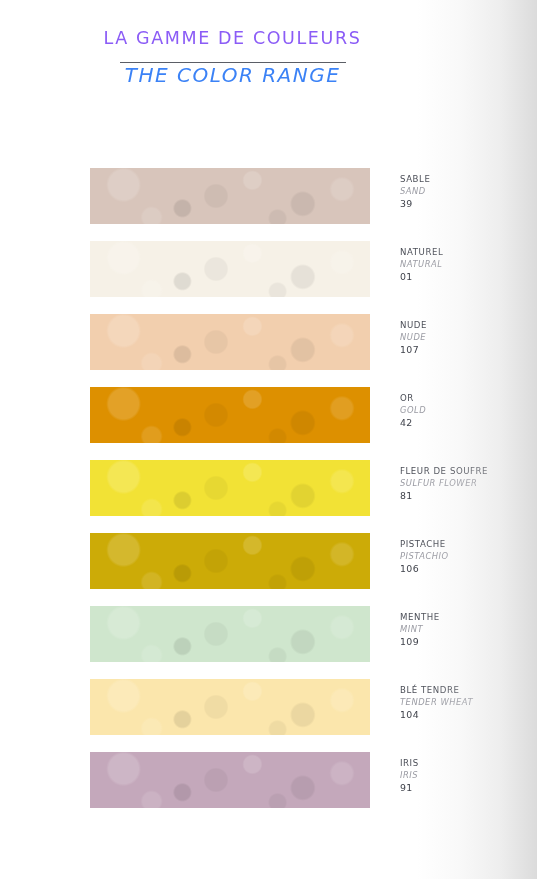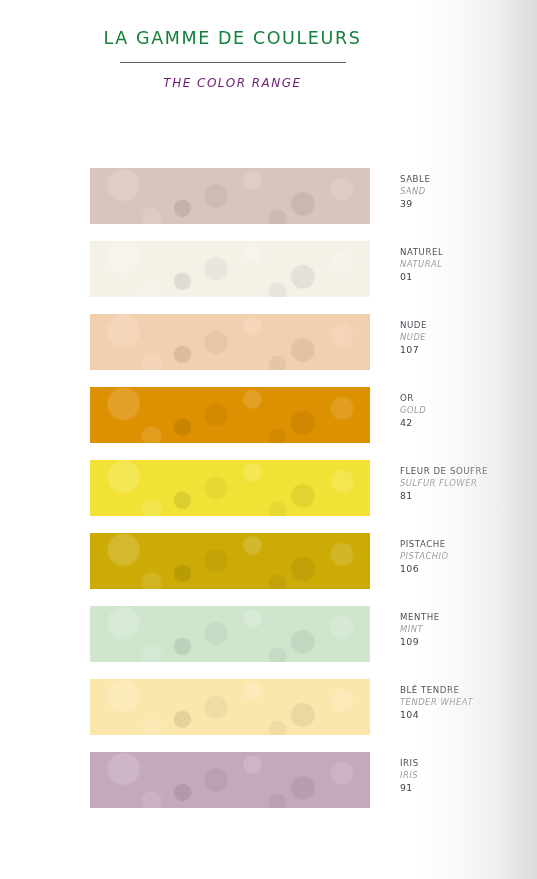--- a/index.html
+++ b/index.html
@@ -42,37 +42,36 @@
     position: absolute;
     left: 0;
     top: 28px;
     width: 465px;
     text-align: center;
   }
   .title-fr {
     font-family: "DejaVu Sans", sans-serif;
     font-size: 17.5px;
     letter-spacing: 1.6px;
-    color: #15803d;
+    color: #8b5cf6;
     font-weight: 400;
     white-space: nowrap;
   }
   .title-rule {
     width: 226px;
     height: 1px;
     background: #5b5e66;
     margin: 14px auto 0 auto;
   }
   .title-en {
-    margin-top: 13px;
-    font-family: "DejaVu Sans", sans-serif;
-    font-size: 12px;
+    font-family: "DejaVu Sans", sans-serif;
+    font-size: 20px;
     font-style: italic;
     letter-spacing: 1.5px;
-    color: #701a75;
+    color: #3b82f6;
     white-space: nowrap;
   }
 
   
   .swatch-list {
     position: absolute;
     left: 90px;
     top: 168px;
     width: 420px;
   }

